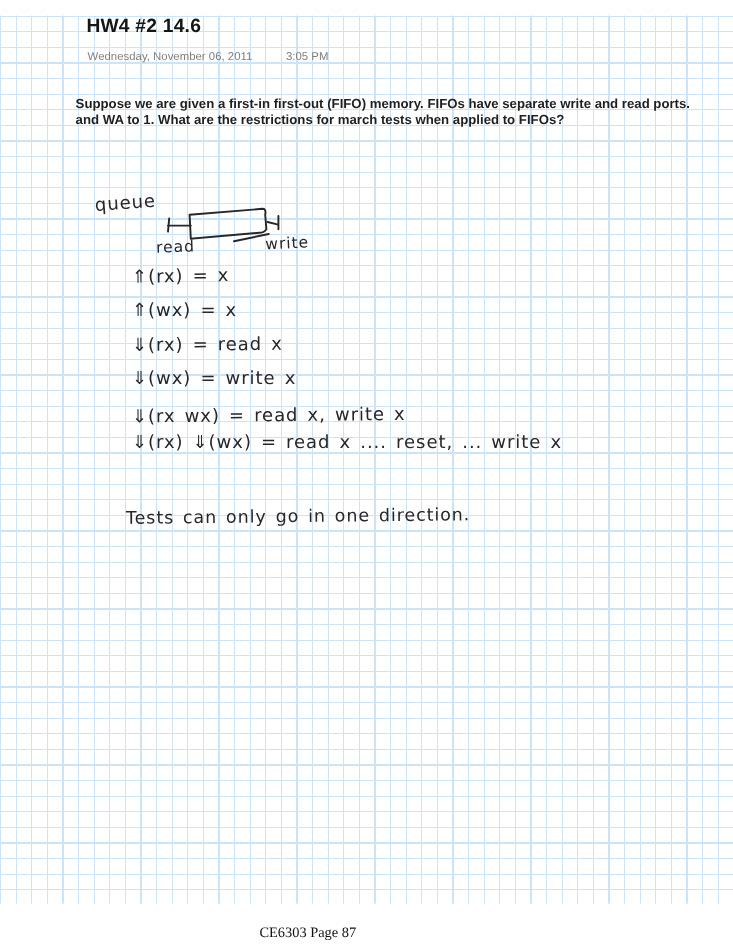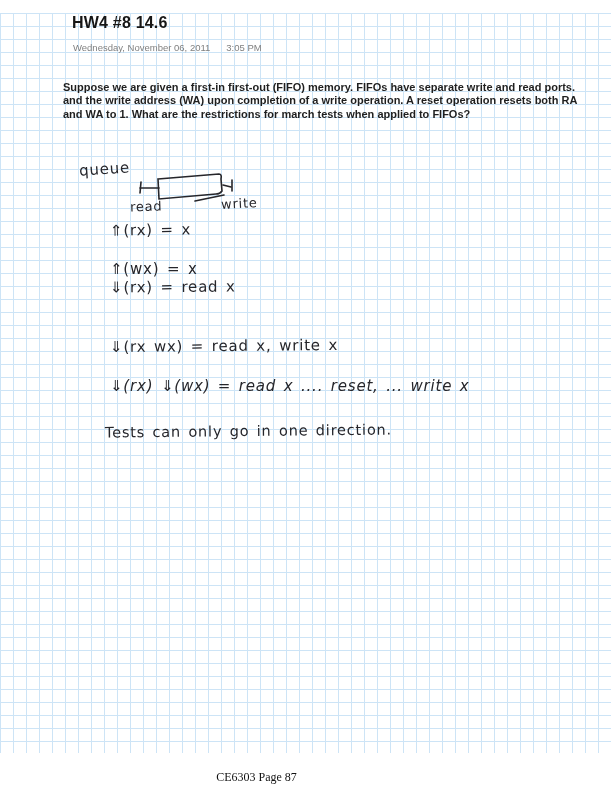--- a/index.html
+++ b/index.html
@@ -28,21 +28,21 @@
     letter-spacing: 0.2px;
     white-space: nowrap;
   }
   .meta {
     position: absolute;
     left: 73px; top: 42px;
     font-size: 9.5px;
     color: #7f7f7f;
     white-space: nowrap;
   }
-  .meta .time { margin-left: 16px; }
+  .meta .time { margin-left: 28px; }
   .question {
     position: absolute;
     left: 63px; top: 81px;
     font-size: 11px;
     font-weight: 600;
     color: #1f1f1f;
     line-height: 13.4px;
     white-space: nowrap;
   }
   .hand {
@@ -70,25 +70,25 @@
     left: 221px; top: 196px;
     font-size: 13px;
     transform: rotate(-3deg);
   }
   .eq {
     position: absolute;
     left: 110px;
     font-size: 15px;
   }
   .eq1 { top: 221px; transform: rotate(-1deg); }
-  .eq2 { top: 260px; }
+  .eq2 { top: 249px; }
   .eq3 { top: 278px; transform: rotate(-0.5deg); }
   .eq4 { top: 306px; }
   .eq5 { top: 337px; transform: rotate(-0.5deg); }
-  .eq6 { top: 377px; font-style: italic; }
+  .eq6 { top: 359px; }
   .conclusion {
     position: absolute;
     left: 105px; top: 423px;
     font-size: 14.5px;
     transform: rotate(-0.6deg);
   }
   .footer {
     position: absolute;
     left: 0; top: 770px;
     width: 513px;
@@ -97,29 +97,28 @@
     font-size: 12px;
     color: #111111;
   }
 </style>
 </head>
 <body>
 
 <div class="page">
   <div class="grid"></div>
 
-  <div class="title">HW4 #8 14.6</div>
+  <div class="title">HW4 #2 14.6</div>
 
   <div class="meta">
     <span class="date">Wednesday, November 06, 2011</span><span class="time">3:05 PM</span>
   </div>
 
   <div class="question">
     <div>Suppose we are given a first-in first-out (FIFO) memory.  FIFOs have separate write and read ports.</div>
-    <div>and the write address (WA) upon completion of a write operation.  A reset operation resets both RA</div>
     <div>and WA to 1.  What are the restrictions for march tests when applied to FIFOs?</div>
   </div>
 
   <div class="hand queue-label">queue</div>
 
   <svg class="fifo-svg" width="115" height="40" viewBox="0 0 115 40">
     <g fill="none" stroke="#26262b" stroke-width="1.6" stroke-linecap="round">
 
       <path d="M13 12 L12 23"></path>
       <path d="M12 18 L31 18"></path>
@@ -132,19 +131,20 @@
       <path d="M104 10 L104 21"></path>
     </g>
   </svg>
 
   <div class="hand read-label">read</div>
   <div class="hand write-label">write</div>
 
   <div class="hand eq eq1">⇑(rx) = x</div>
   <div class="hand eq eq2">⇑(wx) = x</div>
   <div class="hand eq eq3">⇓(rx) = read x</div>
+  <div class="hand eq eq4">⇓(wx) = write x</div>
   <div class="hand eq eq5">⇓(rx wx) = read x, write x</div>
   <div class="hand eq eq6">⇓(rx) ⇓(wx) = read x .... reset, ... write x</div>
 
   <div class="hand conclusion">Tests can only go in one direction.</div>
 
   <div class="footer">CE6303 Page 87</div>
 </div>
 
 </body></html>

